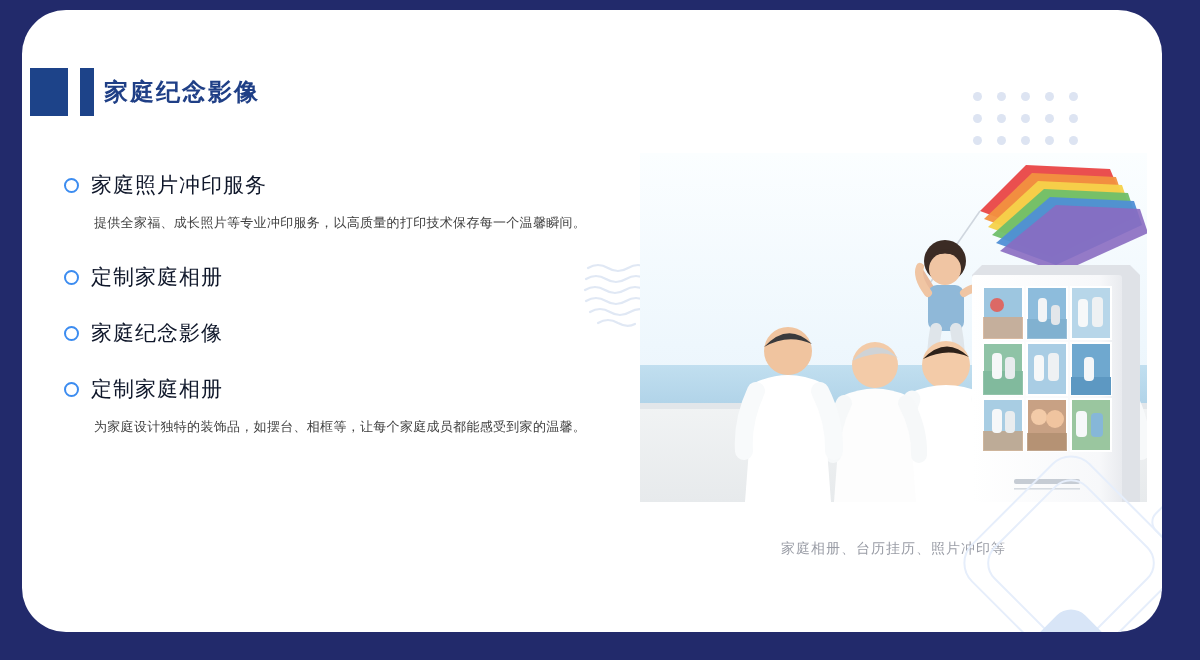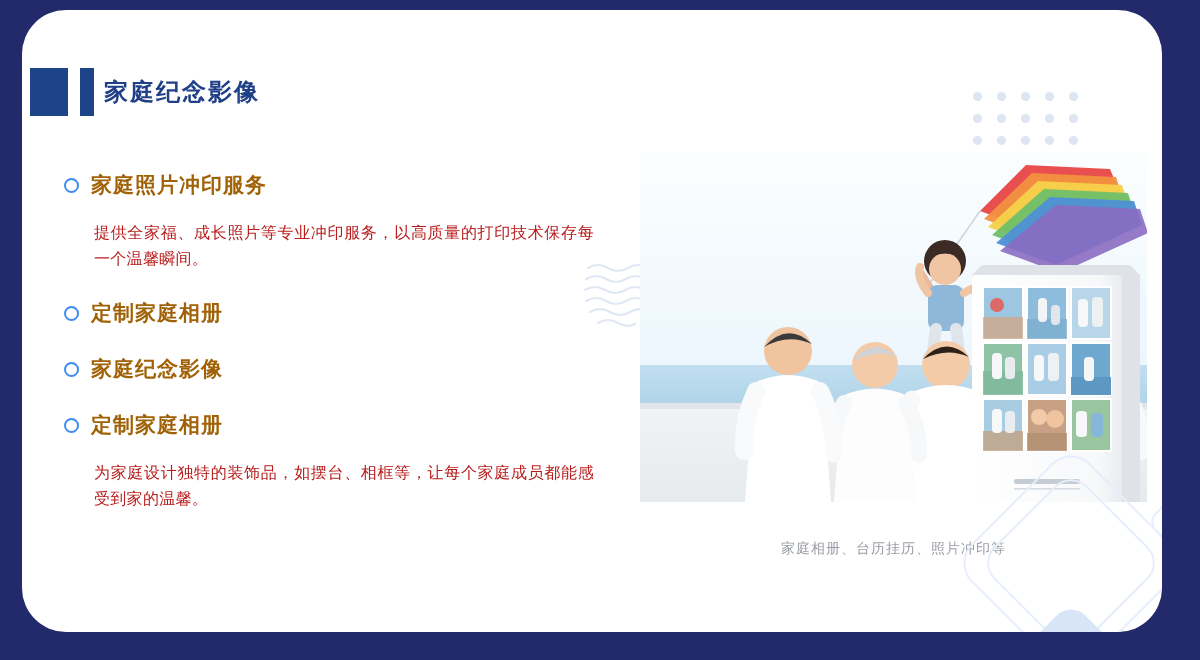--- a/index.html
+++ b/index.html
@@ -128,32 +128,32 @@
   .bullet-circle {
     flex: 0 0 auto;
     width: 15px;
     height: 15px;
     border: 2px solid #3c8cf0;
     border-radius: 50%;
     margin-left: 22px;
   }
   .feature-title {
     font-size: 21px;
-    font-weight: 700;
-    color: #a16207;
+    font-weight: 400;
+    color: #0f172a;
     letter-spacing: 1px;
     line-height: 30px;
     white-space: nowrap;
   }
   .feature-desc {
-    margin: 20px 0 0 52px;
+    margin: 10px 0 0 52px;
     width: 500px;
-    font-size: 16px;
+    font-size: 13px;
     line-height: 26px;
-    color: #b91c1c;
+    color: #404040;
     text-align: justify;
     letter-spacing: 0.3px;
   }
 
   
   #photo-panel {
     position: absolute;
     left: 618px;
     top: 143px;
     width: 507px;

